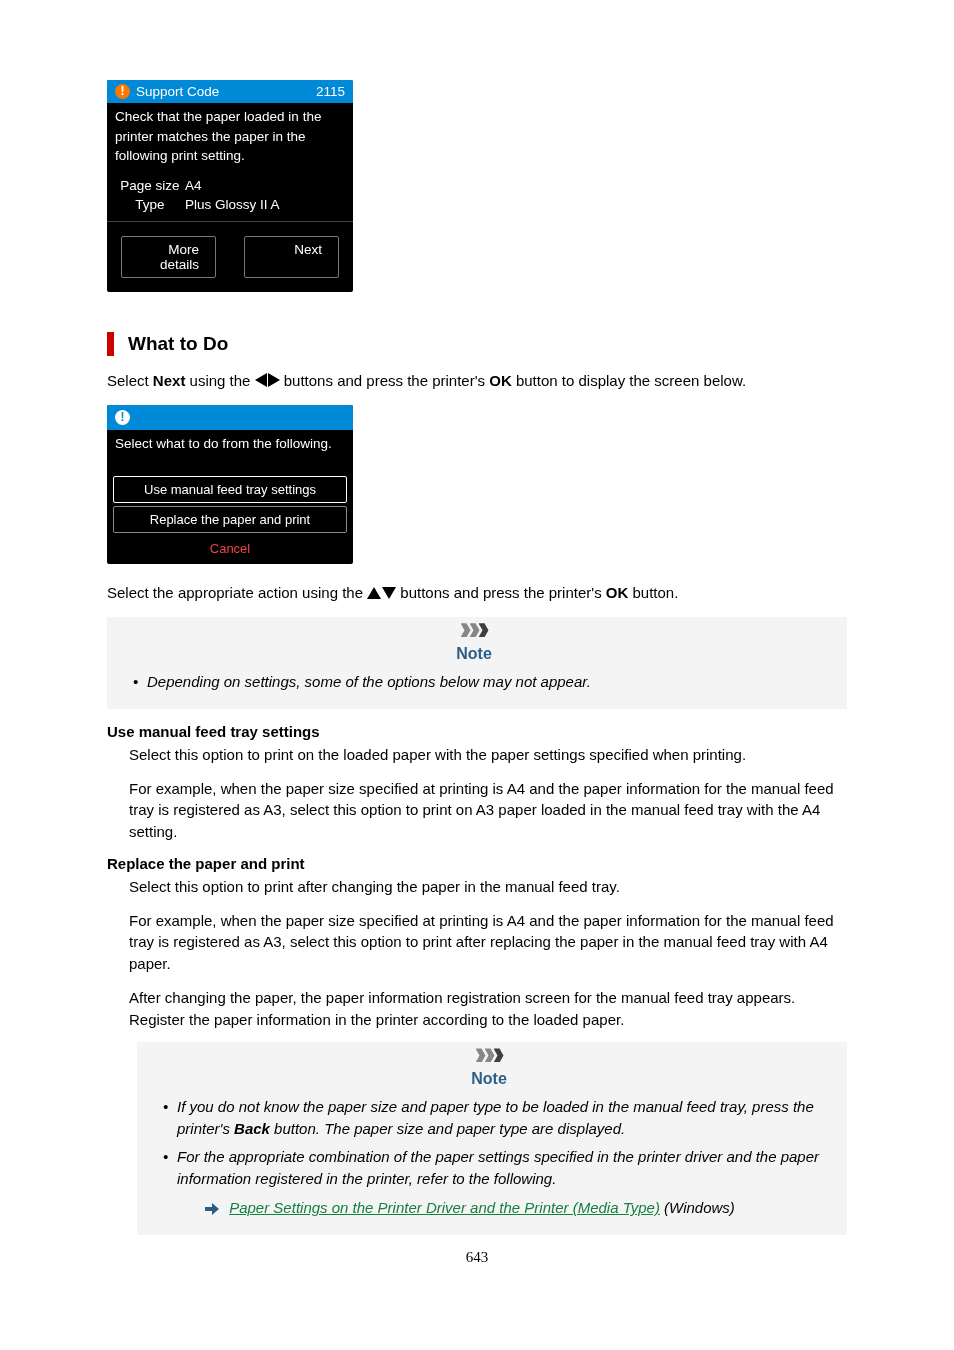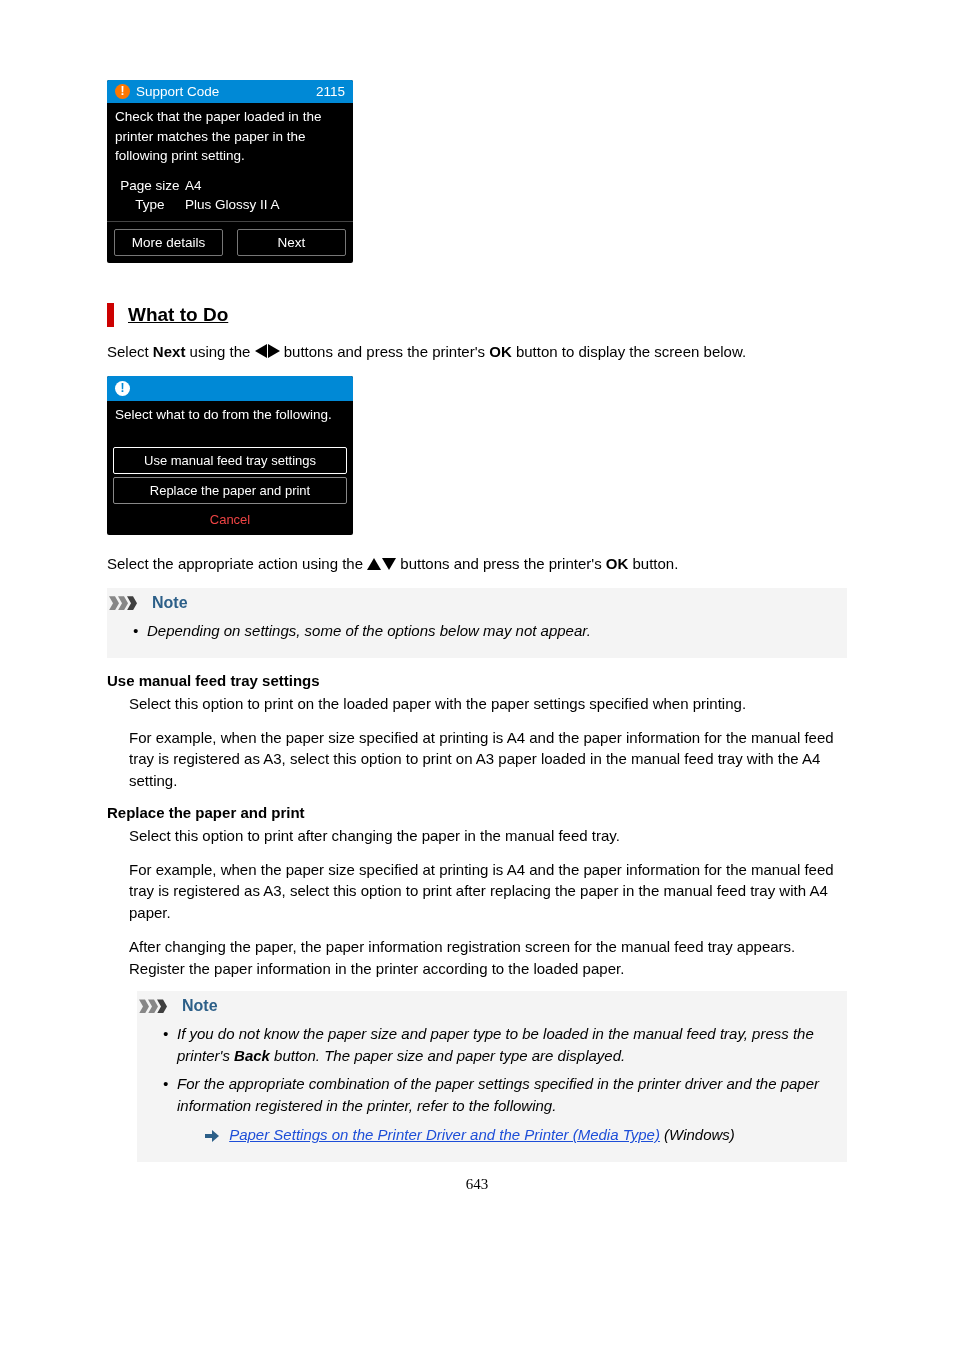--- a/index.html
+++ b/index.html
@@ -31,24 +31,24 @@
     justify-content: space-between;
     padding: 4px 8px;
   }
   .lcd-head .left { display: flex; align-items: center; gap: 6px; }
   .lcd-body { padding: 4px 8px 6px 8px; line-height: 1.45; }
   .lcd-row { display: flex; }
   .lcd-row .k { width: 70px; text-align: center; }
   .lcd-btns { display: flex; border-top: 1px solid #444; }
   .lcd-btn {
     flex: 1;
-    text-align: center;
-    padding: 5px 0;
+    text-align: right;
+    padding: 5px 16px;
     border: 1px solid #777;
-    margin: 7px;
+    margin: 14px;
     border-radius: 2px;
   }
   .lcd2 { margin-top: 0; }
   .lcd2 .lcd-head { padding: 5px 8px; }
   .lcd-option {
     text-align: center;
     padding: 5px 0;
     margin: 3px 6px;
     border: 1px solid #888;
     border-radius: 2px;
@@ -71,21 +71,20 @@
     background: #fff;
     color: #0089d6;
   }
 
   h2.section {
     display: flex;
     align-items: center;
     font-size: 19px;
     font-weight: bold;
     margin: 40px 0 14px 0;
-    text-decoration: underline;
   }
   h2.section .bar {
     width: 7px;
     height: 24px;
     background: #cc0000;
     margin-right: 14px;
   }
 
   p { margin: 0 0 12px 0; line-height: 1.45; }
   .para { margin: 0 0 12px 0; line-height: 1.45; }
@@ -126,25 +125,26 @@
   }
 
   .note-box {
     background: #f4f4f4;
     margin: 6px 0 14px 0;
   }
   .note-box.indent { margin-left: 30px; }
   .note-head {
     display: flex;
     align-items: center;
-    gap: 16px;
+    gap: 8px;
     padding: 6px 8px 2px 2px;
     font-weight: bold;
     color: #2c5f88;
     font-size: 16px;
+    flex-direction: column;
   }
   .chevrons { display: inline-flex; }
   .chevrons span {
     display: inline-block;
     width: 10px; height: 14px;
     background: #878787;
     clip-path: polygon(0 0, 60% 0, 100% 50%, 60% 100%, 0 100%, 40% 50%);
     margin-right: -1px;
   }
   .chevrons span.dk { background: #3f3f3f; }
@@ -188,21 +188,21 @@
     background: #2c5f88;
   }
   .link-arrow::after {
     content: "";
     position: absolute;
     left: 7px; top: 0;
     border-top: 6px solid transparent;
     border-bottom: 6px solid transparent;
     border-left: 7px solid #2c5f88;
   }
-  a.link { color: #1d4ed8; text-decoration: underline; }
+  a.link { color: #15803d; text-decoration: underline; }
 
   .pagenum { text-align: center; font-family: "Times New Roman", serif; font-size: 15px; }
   .link-line { margin-left: 28px; margin-top: 8px; }
 </style>
 </head>
 <body>
 
 <div class="page">
 
   <div class="lcd">

